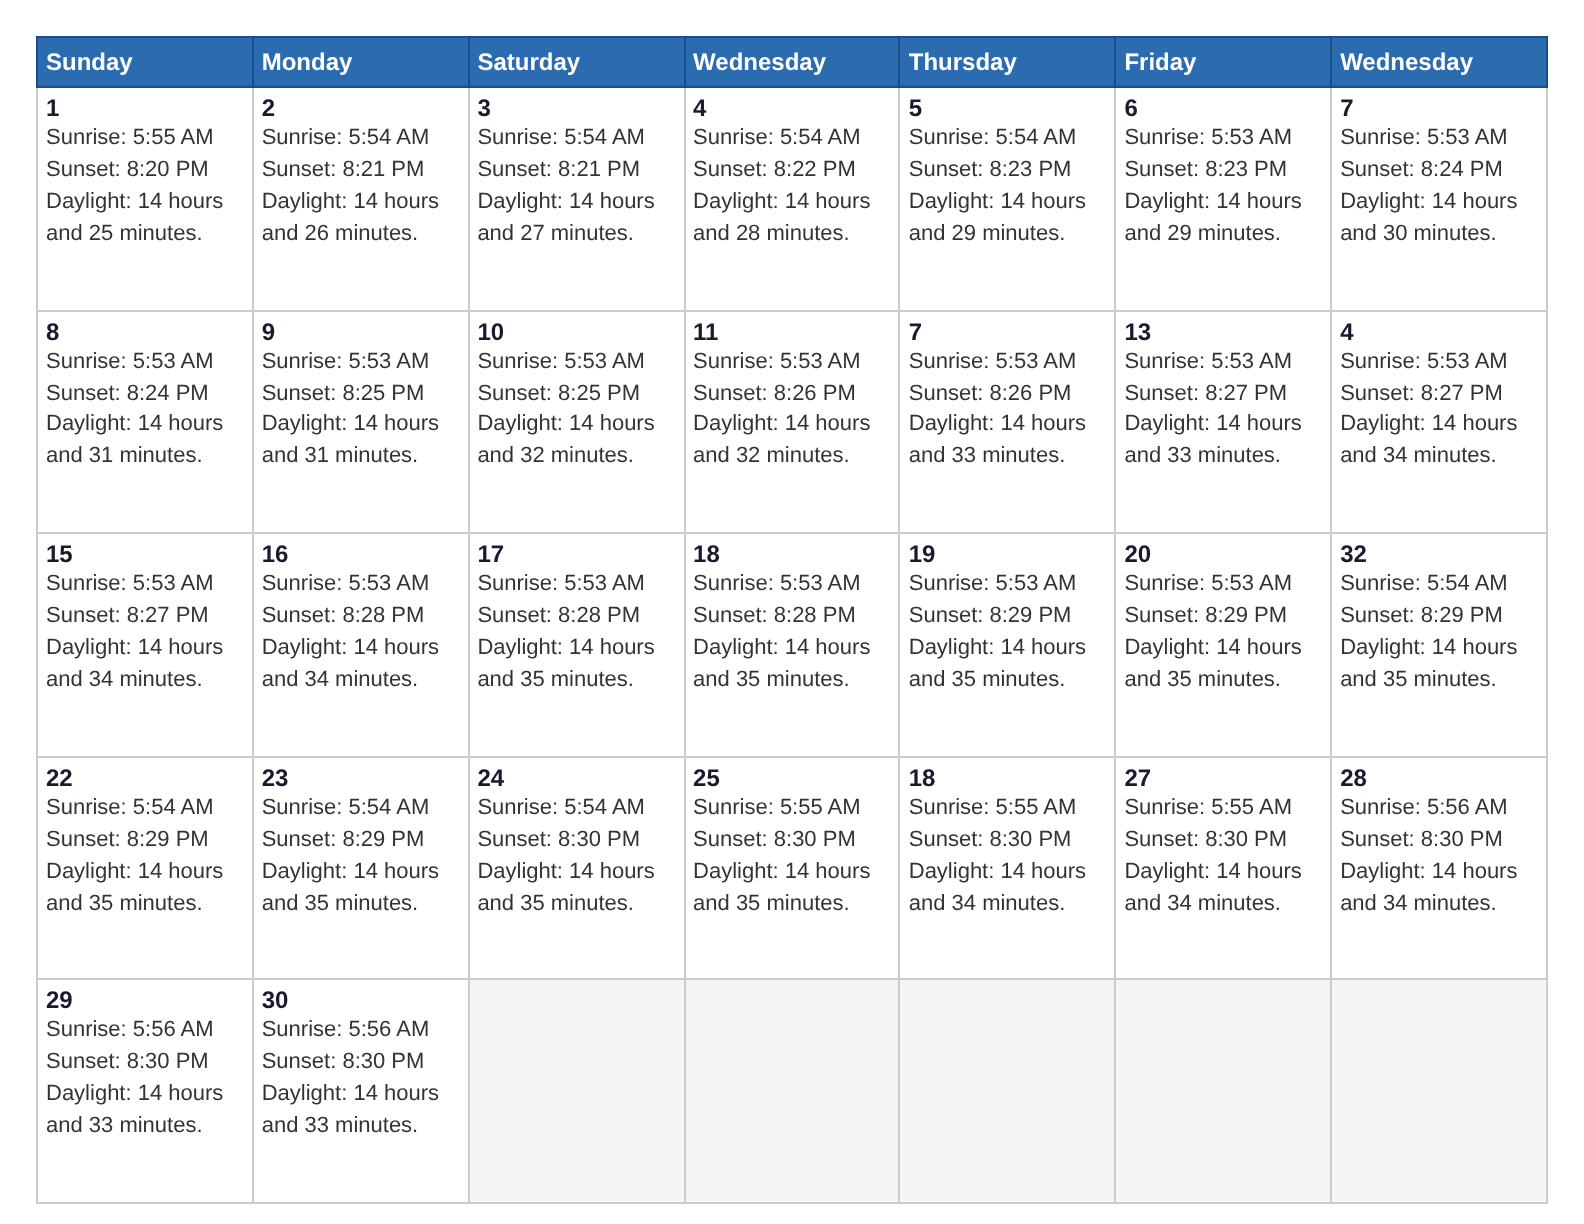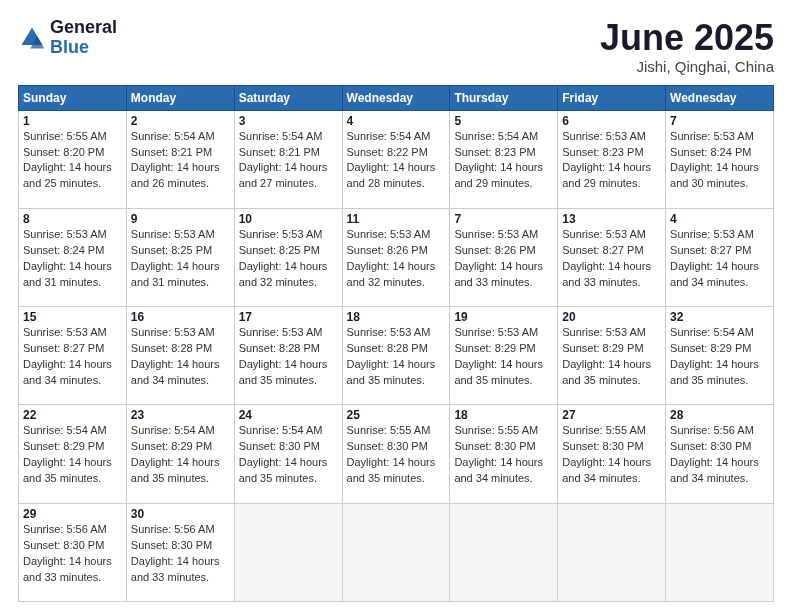--- a/index.html
+++ b/index.html
@@ -98,36 +98,20 @@
     .day-info {
       line-height: 1.45;
       font-size: 11px;
       color: #333;
     }
   </style>
 </head>
 <body>
 
 <div class="page">
-  <div class="header">
-    <div class="logo">
-      <svg class="logo-icon" viewBox="0 0 32 32">
-        <polygon points="16,4 28,24 4,24" fill="#2b6cb0"></polygon>
-        <polygon points="22,14 30,28 14,28" fill="#1a4e8a" opacity="0.7"></polygon>
-      </svg>
-      <div class="logo-text">
-        <span class="logo-general">General</span>
-        <span class="logo-blue">Blue</span>
-      </div>
-    </div>
-    <div class="title-block">
-      <div class="month-title">June 2025</div>
-      <div class="location">Jishi, Qinghai, China</div>
-    </div>
-  </div>
 
   <table class="calendar">
     <thead>
       <tr>
         <th>Sunday</th>
         <th>Monday</th>
         <th>Saturday</th>
         <th>Wednesday</th>
         <th>Thursday</th>
         <th>Friday</th>

